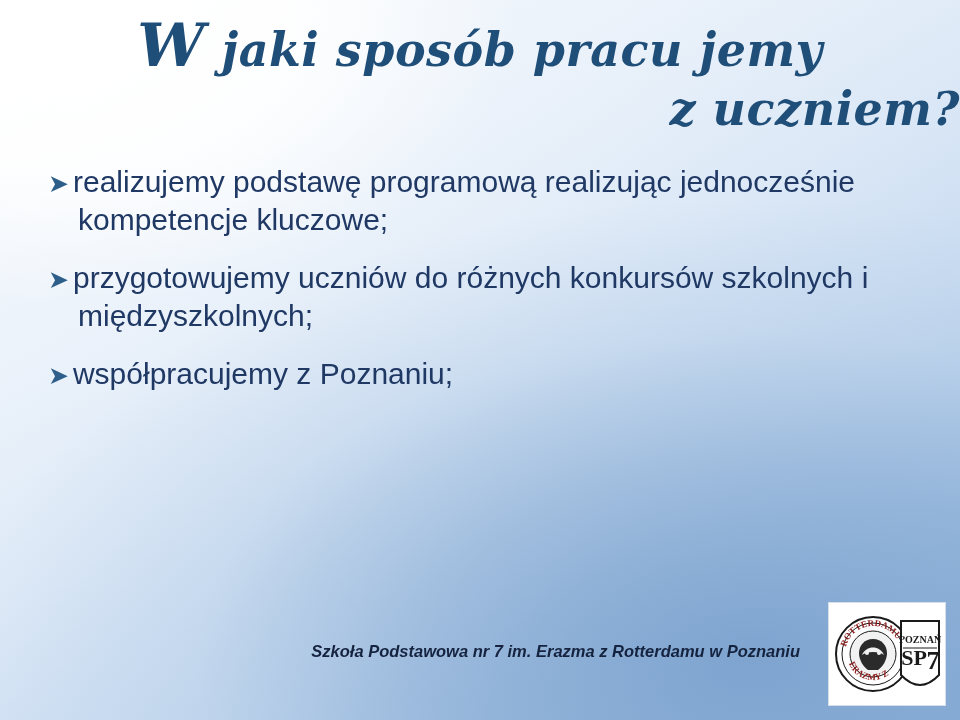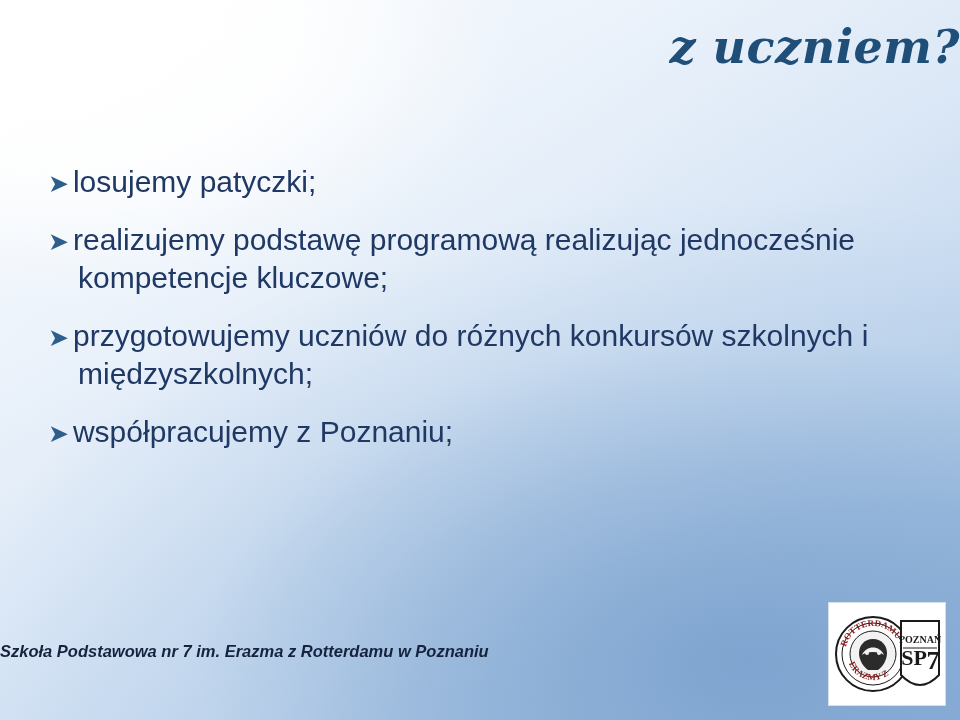--- a/index.html
+++ b/index.html
@@ -67,21 +67,21 @@
   }
   .bullet .txt {
     font-size: 30px;
   }
 
   .footer {
     position: absolute;
     left: 0;
     top: 642px;
     width: 800px;
-    text-align: left;
+    text-align: right;
     font-size: 16.5px;
     font-weight: bold;
     font-style: italic;
     color: #15233f;
   }
 
   .logo {
     position: absolute;
     right: 14px;
     bottom: 14px;
@@ -92,25 +92,25 @@
     box-sizing: border-box;
   }
   .logo svg { display: block; }
 </style>
 </head>
 <body>
 
 <div class="slide">
 
   <div class="title">
+    <span class="line1"><span class="cap">W</span><span> jaki sposób pracu jemy</span></span>
     <span class="line2">z uczniem?</span>
   </div>
 
   <div class="bullets">
-    <p class="bullet"><span class="marker">➤</span><span class="txt">losujemy patyczki;</span></p>
     <p class="bullet"><span class="marker">➤</span><span class="txt">realizujemy podstawę programową realizując jednocześnie kompetencje kluczowe;</span></p>
     <p class="bullet"><span class="marker">➤</span><span class="txt">przygotowujemy uczniów do różnych konkursów szkolnych i międzyszkolnych;</span></p>
     <p class="bullet"><span class="marker">➤</span><span class="txt">współpracujemy z Poznaniu;</span></p>
   </div>
 
   <div class="footer">Szkoła Podstawowa nr 7 im. Erazma z Rotterdamu w Poznaniu</div>
 
   <div class="logo">
     <svg width="116" height="102" viewBox="0 0 116 102" xmlns="http://www.w3.org/2000/svg">
       <rect x="0" y="0" width="116" height="102" fill="#ffffff"></rect>

